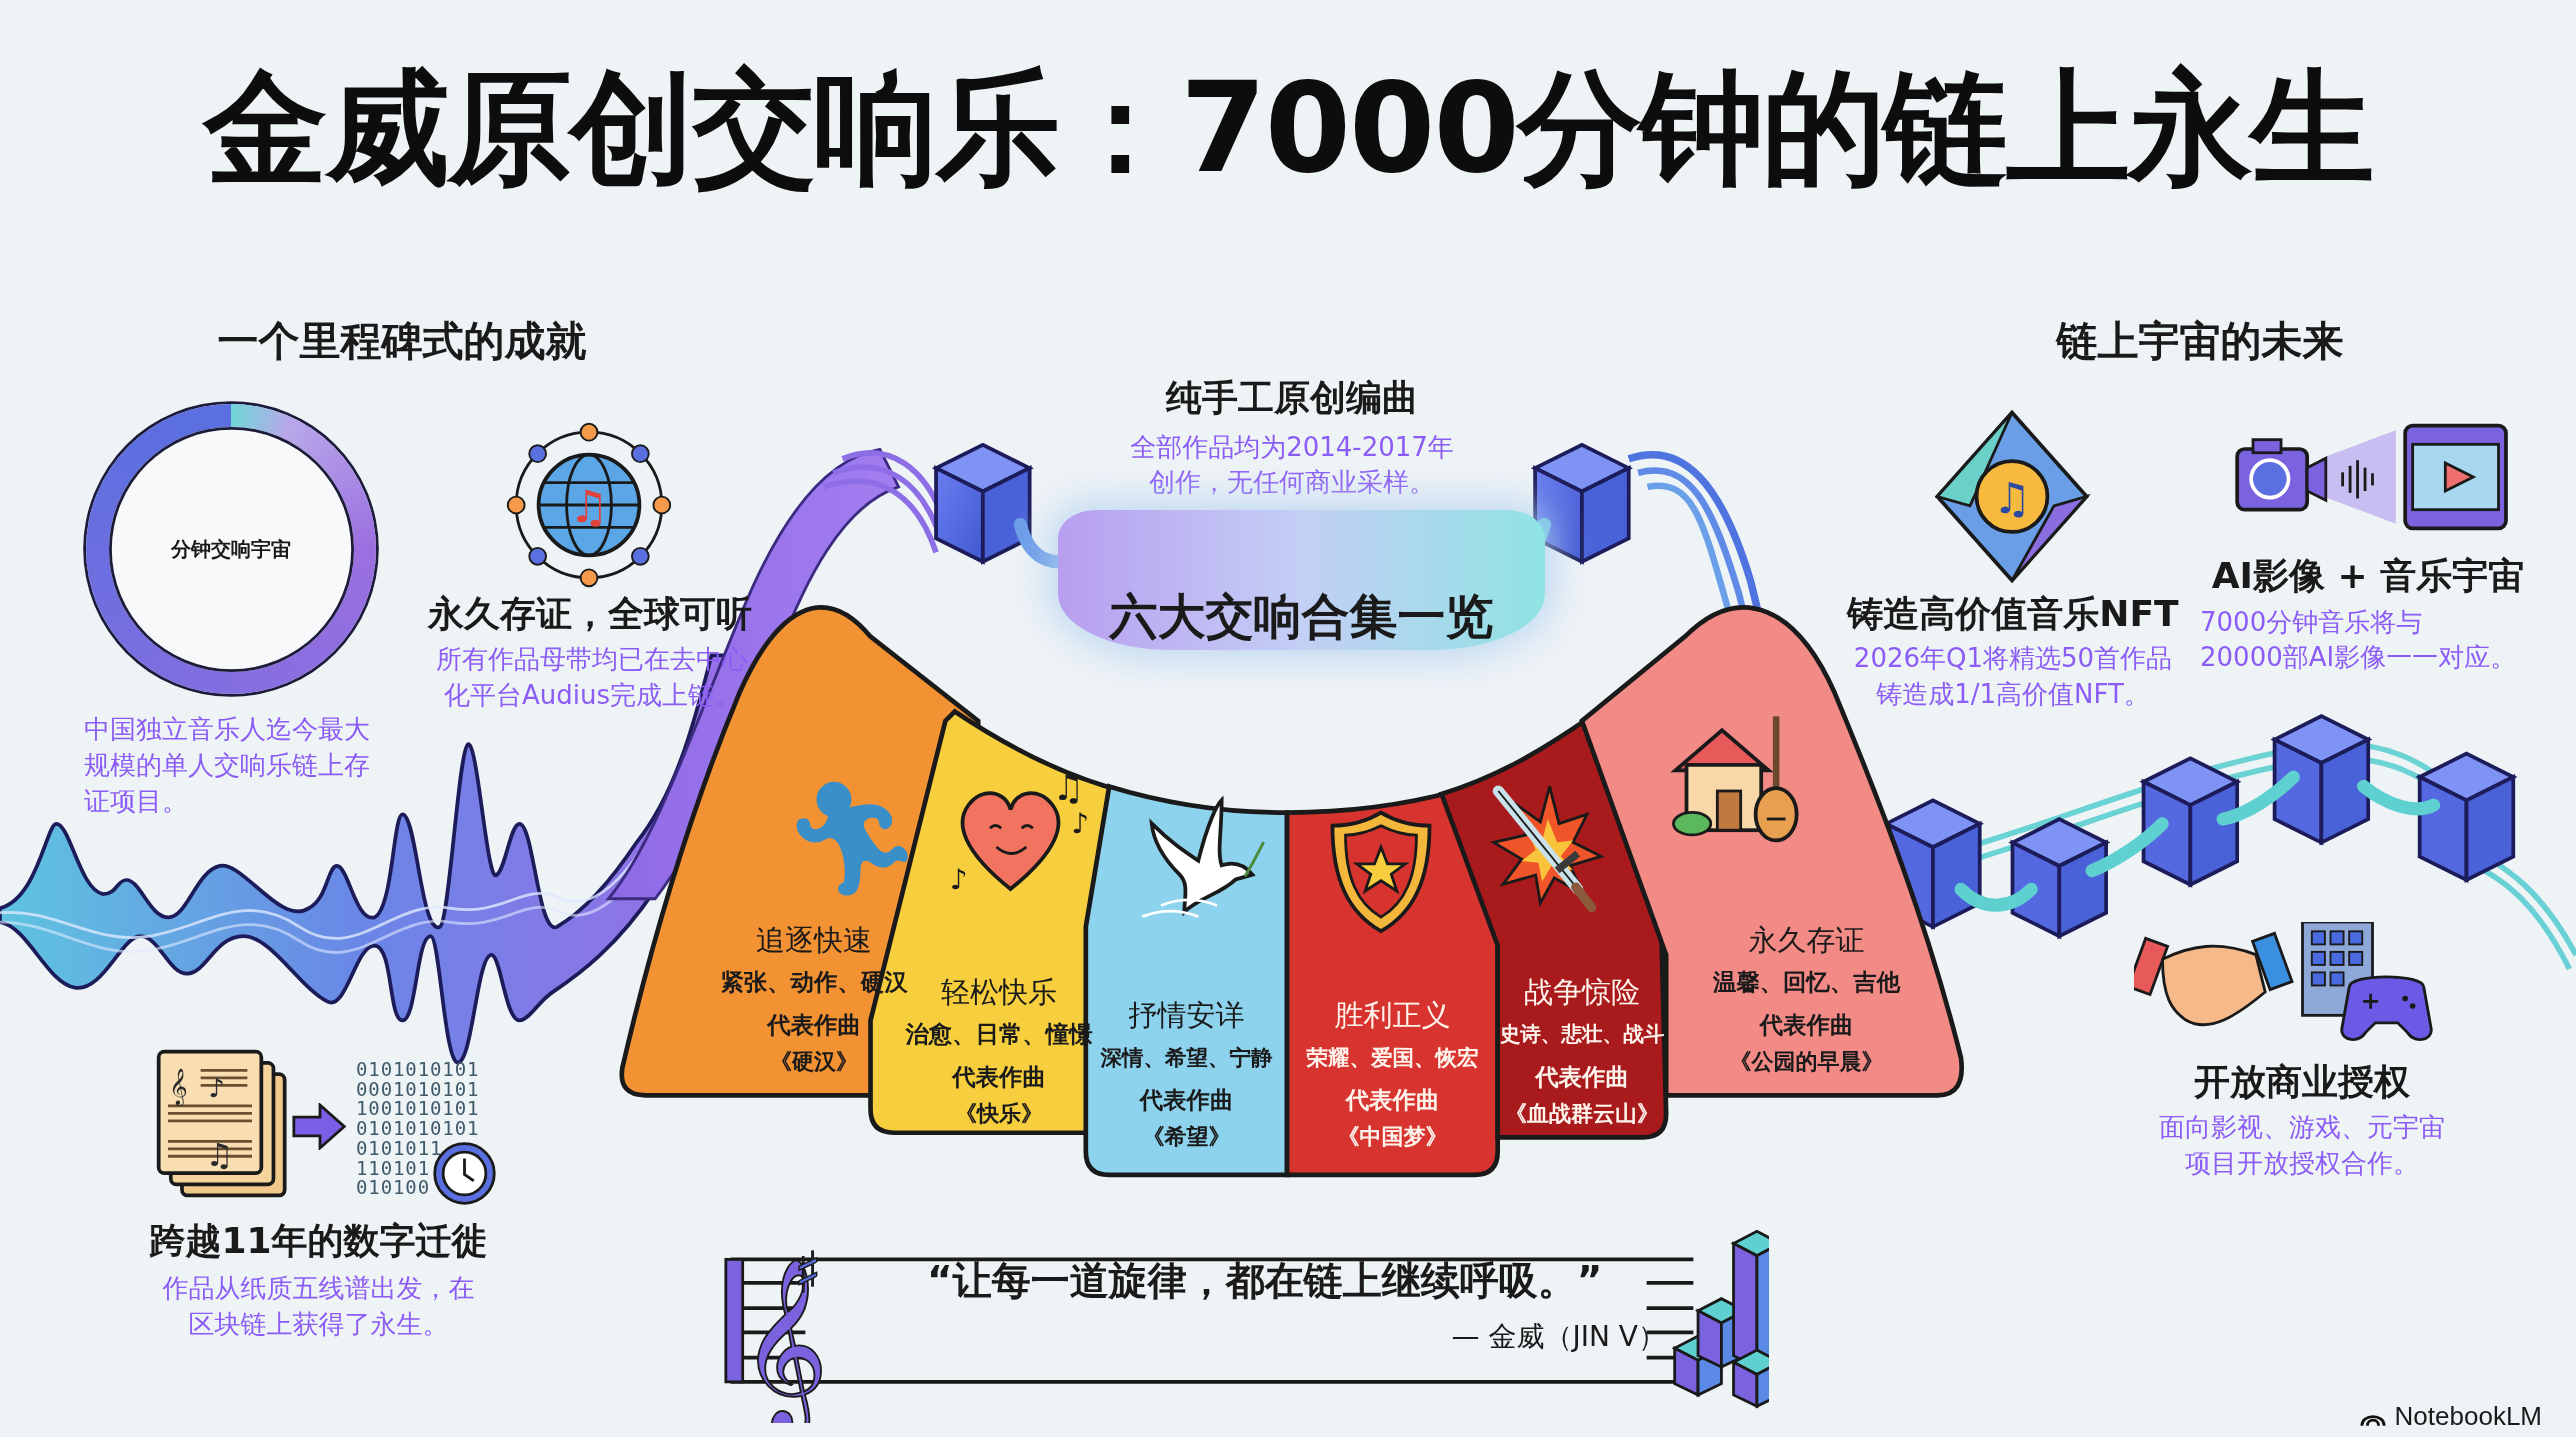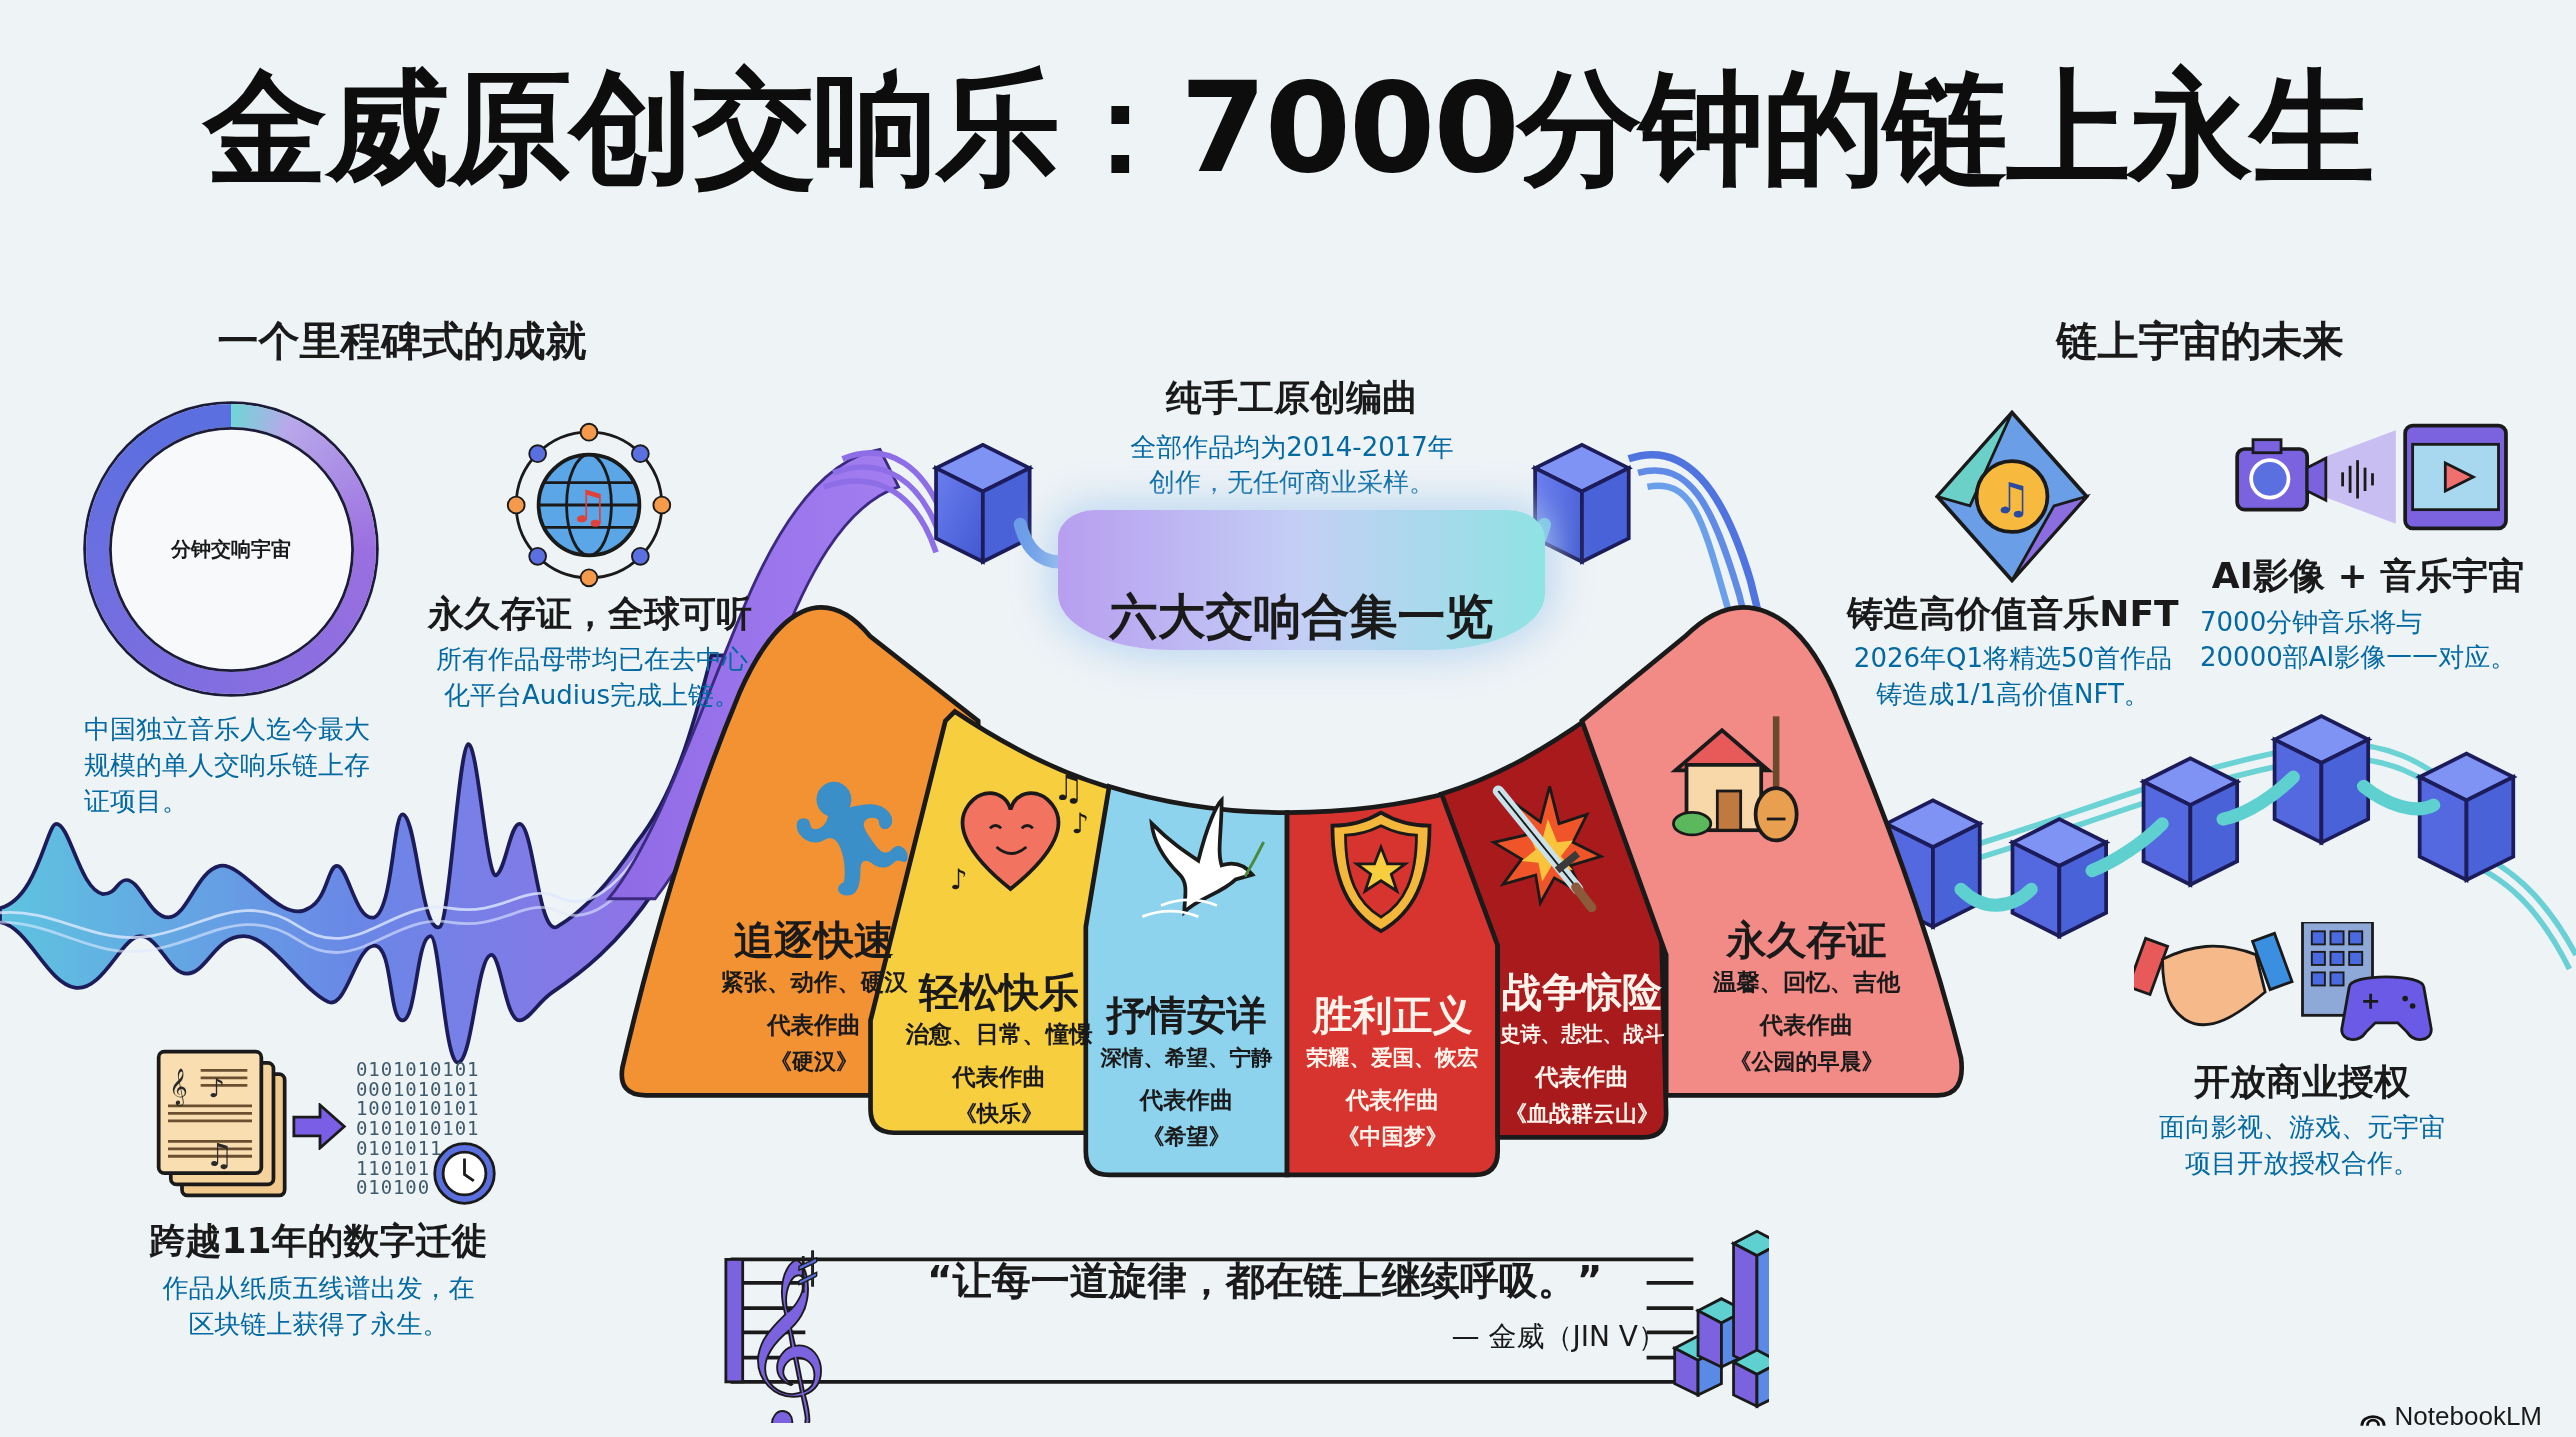--- a/index.html
+++ b/index.html
@@ -9,37 +9,37 @@
     font-family:"DejaVu Sans","Liberation Sans",sans-serif;
     color:#1a1a1a;
   }
   .abs { position:absolute; }
   .title {
     left:0; top:47px; width:2576px; text-align:center;
     font-size:124px; font-weight:900; letter-spacing:-1.9px; color:#0d0d0d;
   }
   .sec-h { font-size:41px; font-weight:bold; text-align:center; }
   .item-h { font-size:36px; font-weight:bold; text-align:center; }
-  .item-p { font-size:26px; line-height:36px; text-align:center; color:#0369a1; }
+  .item-p { font-size:26px; line-height:36px; text-align:center; color:#8b5cf6; }
   .item-p.left { text-align:left; }
 
   
   .ring {
     left:86px; top:404px; width:290px; height:290px; border-radius:50%;
     background:conic-gradient(#6fd6d6 0deg, #b8a8ea 25deg, #9b6fe0 90deg, #7e6ee0 200deg, #5d6fe0 320deg, #5b6fe0 360deg);
     box-shadow:0 0 0 2.8px #1c1c3a;
   }
   .ring-inner {
     position:absolute; left:22.5px; top:22.5px; right:22.5px; bottom:22.5px; border-radius:50%;
     background:#f7f9fb; box-shadow:inset 0 0 0 2.8px #1c1c3a;
     display:flex; flex-direction:column; align-items:center; justify-content:center;
   }
   .ring-num { font-size:67px; font-weight:900; line-height:75px; }
   .ring-lbl { font-size:20px; font-weight:bold; }
-  .c-name { font-size:40px; font-weight:bold; line-height:47px; }
+  .c-name { font-size:29px; font-weight:normal; line-height:47px; }
   .c-tags { font-size:23.4px; font-weight:bold; line-height:37px; }
   .c-rep  { font-size:23.4px; font-weight:bold; line-height:36px; margin-top:5.6px; }
   .c-song { font-size:22px; font-weight:bold; line-height:37px; }
   .light { color:#fff4ec; }
 
   .banner {
     left:1058px; top:510px; width:487px; height:140px;
     border-radius:37px 37px 112px 112px / 28px 28px 56px 56px;
     background:linear-gradient(90deg,#b79ef0 0%, #c4cff5 50%, #8fe3e3 100%);
     box-shadow:0 0 37px 9.4px rgba(180,210,240,0.8);

